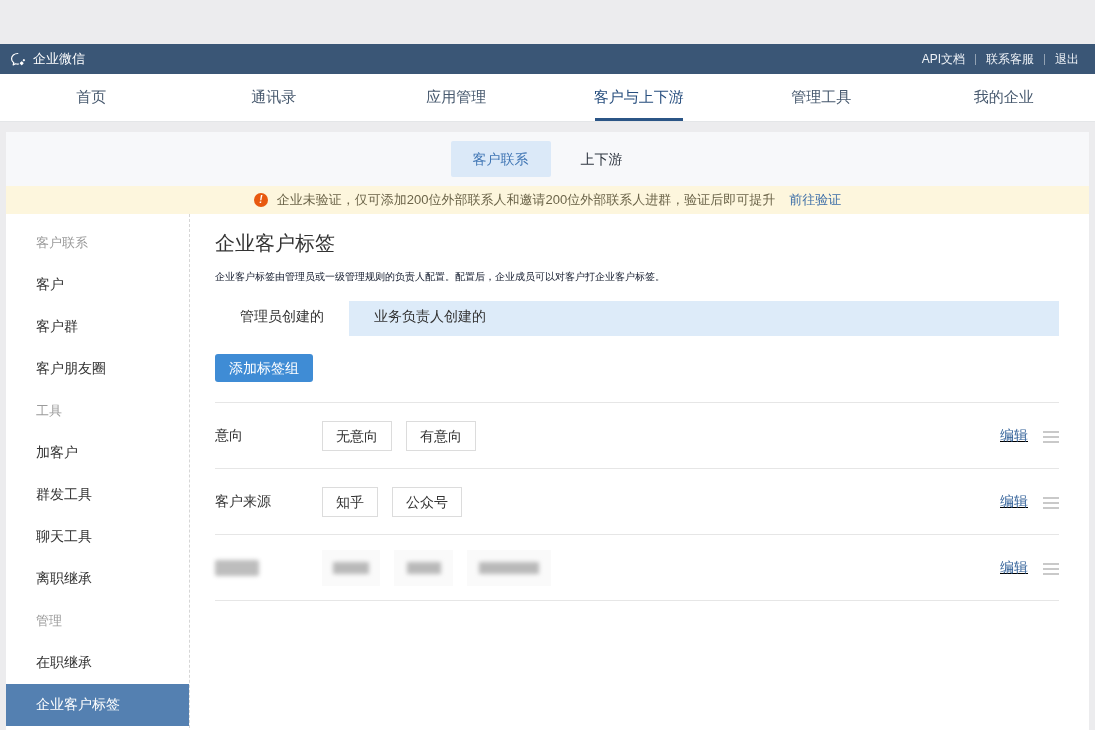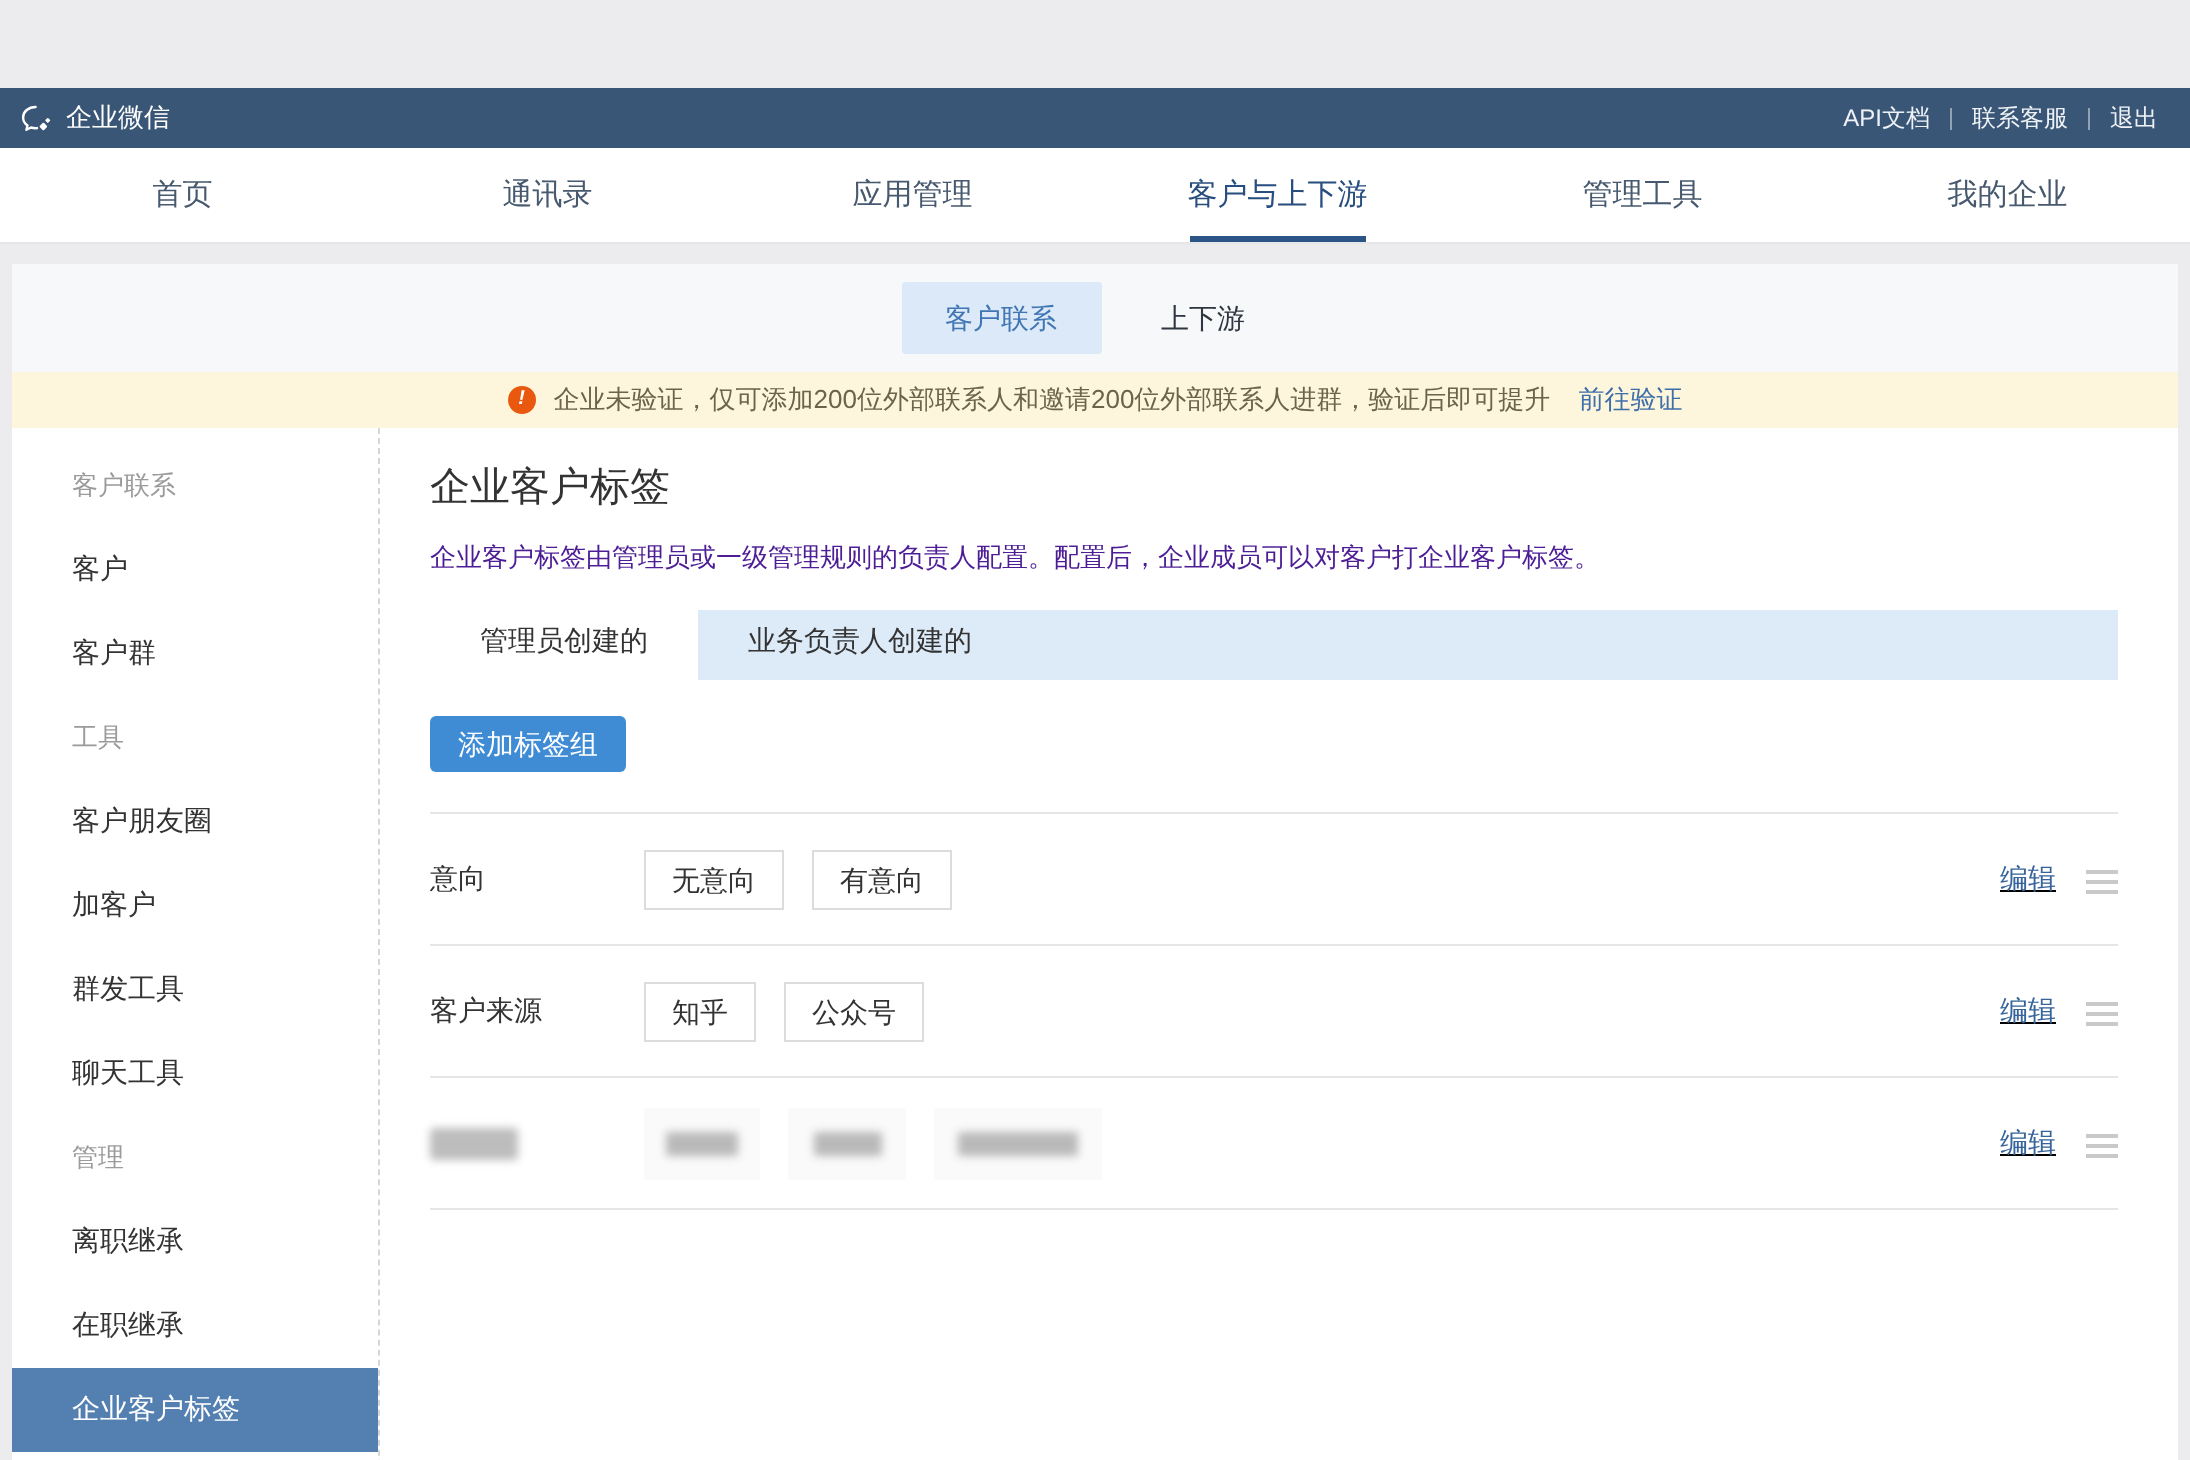--- a/index.html
+++ b/index.html
@@ -42,21 +42,21 @@
   
   .content{flex:1;display:flex;min-height:0;overflow:hidden;}
   .sidebar{width:184px;flex:0 0 184px;border-right:1px dashed #d6d6d6;
     padding-top:8px;box-sizing:border-box;}
   .side-row{height:42px;display:flex;align-items:center;padding-left:30px;box-sizing:border-box;}
   .side-header{color:#9b9b9b;font-size:13px;}
   .side-item{color:#333;font-size:14px;cursor:pointer;}
   .side-item.active{background:#5480b1;color:#fff;}
   .main{flex:1;padding:16px 30px 0 25px;box-sizing:border-box;min-width:0;}
   .page-title{font-size:20px;color:#333;font-weight:400;}
-  .page-desc{font-size:13px;color:#4c1d95;margin-top:13px;font-family:Liberation Mono, monospace;}
+  .page-desc{font-size:10px;color:#0f172a;margin-top:13px;font-family:Liberation Mono, monospace;}
   .tabs2{margin-top:17px;background:#ddebf9;height:35px;display:flex;align-items:flex-end;}
   .tab2{height:40px;line-height:40px;padding:0 25px;font-size:14px;color:#333;cursor:pointer;min-width:80px;text-align:center;}
   .tab2.active{background:#fff;}
   .add-btn{margin-top:18px;display:inline-block;background:#3f8cd5;color:#fff;
     font-size:14px;height:28px;line-height:28px;padding:0 14px;border-radius:3px;
     border:none;cursor:pointer;font-family:inherit;}
   .groups{margin-top:20px;border-top:1px solid #e6e6e6;}
   .group-row{height:65px;display:flex;align-items:center;border-bottom:1px solid #e6e6e6;}
   .group-name{width:107px;flex:0 0 107px;font-size:14px;color:#333;}
   .tag{border:1px solid #dcdcdc;height:28px;line-height:28px;padding:0 13px;
@@ -117,27 +117,27 @@
     <span class="banner-icon">!</span>
     <span>企业未验证，仅可添加200位外部联系人和邀请200位外部联系人进群，验证后即可提升</span>
     <span class="banner-link">前往验证</span>
   </div>
 
   <div class="content">
     <div class="sidebar">
         <div class="side-row side-header">客户联系</div>
         <div class="side-row side-item">客户</div>
         <div class="side-row side-item">客户群</div>
+        <div class="side-row side-item">客户朋友圈</div>
         <div class="side-row side-header">工具</div>
-        <div class="side-row side-item">客户朋友圈</div>
         <div class="side-row side-item">加客户</div>
         <div class="side-row side-item">群发工具</div>
         <div class="side-row side-item">聊天工具</div>
+        <div class="side-row side-item">离职继承</div>
         <div class="side-row side-header">管理</div>
-        <div class="side-row side-item">离职继承</div>
         <div class="side-row side-item">在职继承</div>
         <div class="side-row side-item active">企业客户标签</div>
         <div class="side-row side-item">安全管控</div>
       </div>
 
     <div class="main">
       <div class="page-title">企业客户标签</div>
       <div class="page-desc">企业客户标签由管理员或一级管理规则的负责人配置。配置后，企业成员可以对客户打企业客户标签。</div>
       <div class="tabs2">
           <div class="tab2 active">管理员创建的</div>

